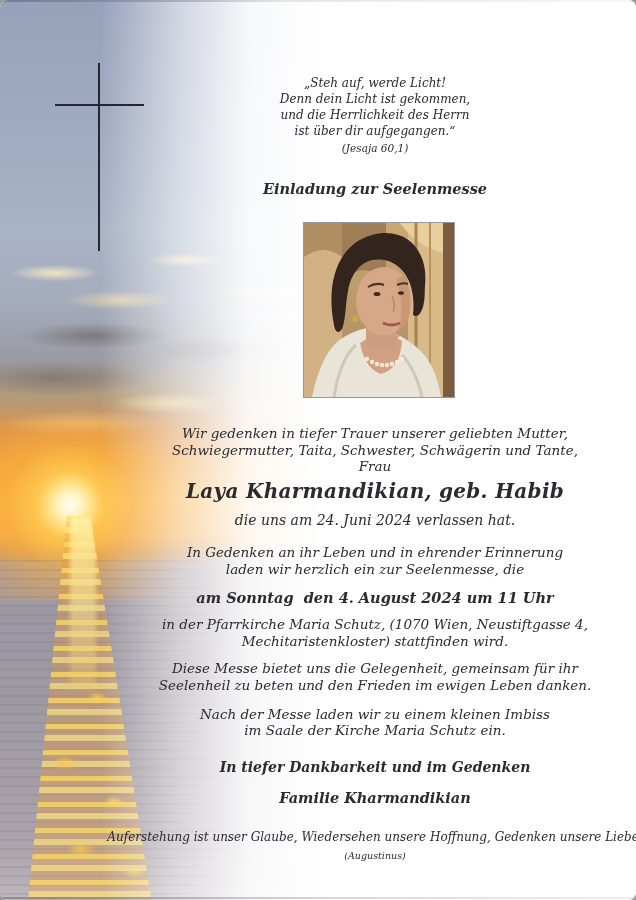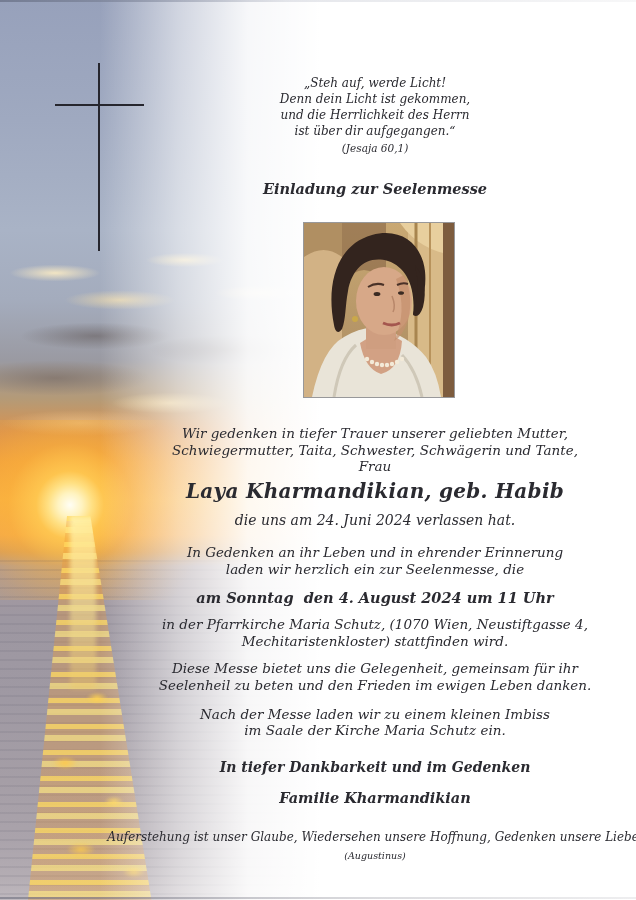--- a/index.html
+++ b/index.html
@@ -5,20 +5,21 @@
   html,body{margin:0;padding:0;background:#9a9a9a;}
   .card{
     position:relative;
     width:636px;height:900px;
     margin:0 auto;
     background:#ffffff;
     overflow:hidden;
     font-family:"DejaVu Serif","Liberation Serif",serif;
     font-style:italic;
     color:#2a2a30;
+    border-radius:8px;
   }
 
   
   .bg,.bg *{position:absolute;}
   .bg{inset:0;}
   .bg-base{
     left:0;top:0;width:460px;height:900px;
     background:linear-gradient(to bottom,
       #97a1bb 0px,#9fa9c0 120px,#a9b3c6 230px,#a4acbd 300px,
       #9a9aa2 360px,#b59a76 400px,#d9924f 432px,#f0a03f 462px,

